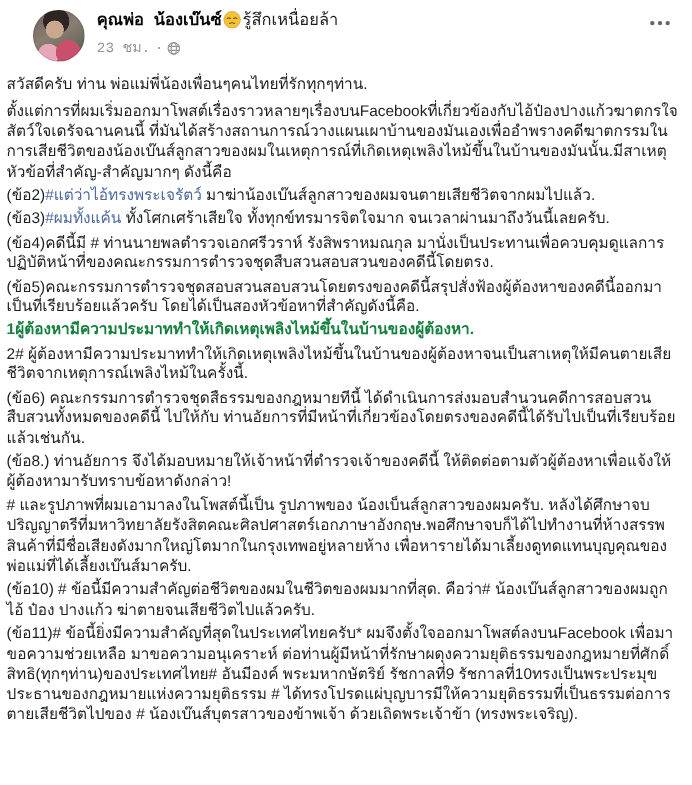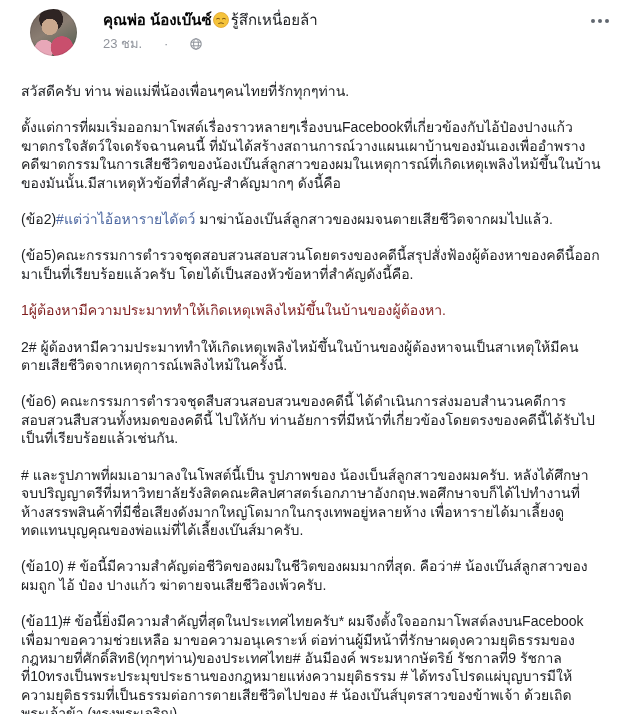--- a/index.html
+++ b/index.html
@@ -23,28 +23,28 @@
     width: 47px; height: 47px; border-radius: 50%;
     cursor: pointer;
     background:
       radial-gradient(circle at 68% 82%, #c94f6d 0 22%, transparent 23%),
       radial-gradient(circle at 30% 86%, #e8a7b8 0 18%, transparent 19%),
       radial-gradient(circle at 42% 38%, #caa88e 0 20%, transparent 21%),
       radial-gradient(circle at 45% 22%, #2e2423 0 26%, transparent 27%),
       linear-gradient(150deg, #6b5e57 0%, #8a7d72 45%, #4c5a4c 100%);
     box-shadow: inset 0 0 0 1px rgba(0,0,0,.1);
   }
-  .header-text { margin-left: 73px; padding-top: 1px; }
+  .header-text { margin-left: 58px; padding-top: 1px; font-family: Liberation Mono, monospace; }
   .name-line { font-size: 15px; line-height: 20px; white-space: nowrap; }
   .author { font-weight: bold; color: #050505; cursor: pointer; }
   .emoji { display: inline-block; vertical-align: -3px; margin: 0 2px 0 1px; }
   .feeling { color: #1c1e21; }
   .meta-line {
     font-size: 13px; color: #90949c; line-height: 17px;
-    display: flex; align-items: center; gap: 22px; margin-top: 2px;
+    display: flex; align-items: center; gap: 4px; margin-top: 2px;
   }
   .meta-line .ts { cursor: pointer; }
   .globe svg { display: block; }
   .more {
     position: absolute; right: 16px; top: 12px;
     width: 26px; height: 18px;
     display: flex; align-items: center; justify-content: center; gap: 3px;
     cursor: pointer; border-radius: 4px;
   }
   .more i {
@@ -53,24 +53,24 @@
   }
 
   
   .post-text {
     padding: 3px 8px 0 3px;
     font-size: 14px;
     line-height: 18.4px;
     color: #1c1e21;
     word-break: break-word;
   }
-  .post-text p { margin: 18px; }
+  .post-text p { margin: 3px; }
   .post-text p:first-child { margin-bottom: 6px; }
   .seg-link { color: #4e69a2; cursor: pointer; }
-  .seg-red  { color: #7f1d1d; }
+  .seg-red  { color: #15803d; font-weight: bold; }
 </style>
 </head>
 <body>
 
 <div class="post">
 
   <div class="post-header">
     <div class="avatar"></div>
 
     <div class="header-text">
@@ -100,23 +100,26 @@
     <div class="more">
       <i></i>
         <i></i>
         <i></i>
     </div>
   </div>
 
   <div class="post-text" id="post-text">
       <p><span class="seg-normal">สวัสดีครับ ท่าน พ่อแม่พี่น้องเพื่อนๆคนไทยที่รักทุกๆท่าน.</span></p>
       <p><span class="seg-normal">ตั้งแต่การที่ผมเริ่มออกมาโพสต์เรื่องราวหลายๆเรื่องบนFacebookที่เกี่ยวข้องกับไอ้ป๋องปางแก้วฆาตกรใจสัตว์ใจเดรัจฉานคนนี้ ที่มันได้สร้างสถานการณ์วางแผนเผาบ้านของมันเองเพื่ออำพรางคดีฆาตกรรมในการเสียชีวิตของน้องเบ๊นส์ลูกสาวของผมในเหตุการณ์ที่เกิดเหตุเพลิงไหม้ขึ้นในบ้านของมันนั้น.มีสาเหตุหัวข้อที่สำคัญ-สำคัญมากๆ ดังนี้คือ</span></p>
-      <p><span class="seg-normal">(ข้อ2)</span><span class="seg-link">#แต่ว่าไอ้อหารายไดัตว์</span><span class="seg-normal"> มาฆ่าน้องเบ๊นส์ลูกสาวของผมจนตายเสียชีวิตจากผมไปแล้ว.</span></p>
+      <p><span class="seg-normal">(ข้อ2)</span><span class="seg-link">#แต่ว่าไอ้ทรงพระเจรัตว์</span><span class="seg-normal"> มาฆ่าน้องเบ๊นส์ลูกสาวของผมจนตายเสียชีวิตจากผมไปแล้ว.</span></p>
+      <p><span class="seg-normal">(ข้อ3)</span><span class="seg-link">#ผมทั้งแค้น</span><span class="seg-normal"> ทั้งโศกเศร้าเสียใจ ทั้งทุกข์ทรมารจิตใจมาก จนเวลาผ่านมาถึงวันนี้เลยครับ.</span></p>
+      <p><span class="seg-normal">(ข้อ4)คดีนี้มี # ท่านนายพลตำรวจเอกศรีวราห์ รังสิพราหมณกุล มานั่งเป็นประทานเพื่อควบคุมดูแลการปฏิบัติหน้าที่ของคณะกรรมการตำรวจชุดสืบสวนสอบสวนของคดีนี้โดยตรง.</span></p>
       <p><span class="seg-normal">(ข้อ5)คณะกรรมการตำรวจชุดสอบสวนสอบสวนโดยตรงของคดีนี้สรุปสั่งฟ้องผู้ต้องหาของคดีนี้ออกมาเป็นที่เรียบร้อยแล้วครับ โดยได้เป็นสองหัวข้อหาที่สำคัญดังนี้คือ.</span></p>
       <p><span class="seg-red">1ผู้ต้องหามีความประมาททำให้เกิดเหตุเพลิงไหม้ขึ้นในบ้านของผู้ต้องหา.</span></p>
       <p><span class="seg-normal">2# ผู้ต้องหามีความประมาททำให้เกิดเหตุเพลิงไหม้ขึ้นในบ้านของผู้ต้องหาจนเป็นสาเหตุให้มีคนตายเสียชีวิตจากเหตุการณ์เพลิงไหม้ในครั้งนี้.</span></p>
-      <p><span class="seg-normal">(ข้อ6) คณะกรรมการตำรวจชุดสืบสวนสอบสวนของคดีนี้ ได้ดำเนินการส่งมอบสำนวนคดีการสอบสวนสืบสวนทั้งหมดของคดีนี้ ไปให้กับ ท่านอัยการที่มีหน้าที่เกี่ยวข้องโดยตรงของคดีนี้ได้รับไปเป็นที่เรียบร้อยแล้วเช่นกัน.</span></p>
+      <p><span class="seg-normal">(ข้อ6) คณะกรรมการตำรวจชุดสืธรรมของกฎหมายทีนี้ ได้ดำเนินการส่งมอบสำนวนคดีการสอบสวนสืบสวนทั้งหมดของคดีนี้ ไปให้กับ ท่านอัยการที่มีหน้าที่เกี่ยวข้องโดยตรงของคดีนี้ได้รับไปเป็นที่เรียบร้อยแล้วเช่นกัน.</span></p>
+      <p><span class="seg-normal">(ข้อ8.) ท่านอัยการ จึงได้มอบหมายให้เจ้าหน้าที่ตำรวจเจ้าของคดีนี้ ให้ติดต่อตามตัวผู้ต้องหาเพื่อแจ้งให้ผู้ต้องหามารับทราบข้อหาดังกล่าว!</span></p>
       <p><span class="seg-normal"># และรูปภาพที่ผมเอามาลงในโพสต์นี้เป็น รูปภาพของ น้องเบ็นส์ลูกสาวของผมครับ. หลังได้ศึกษาจบปริญญาตรีที่มหาวิทยาลัยรังสิตคณะศิลปศาสตร์เอกภาษาอังกฤษ.พอศึกษาจบก็ได้ไปทำงานที่ห้างสรรพสินค้าที่มีชื่อเสียงดังมากใหญ่โตมากในกรุงเทพอยู่หลายห้าง เพื่อหารายได้มาเลี้ยงดูทดแทนบุญคุณของพ่อแม่ที่ได้เลี้ยงเบ๊นส์มาครับ.</span></p>
-      <p><span class="seg-normal">(ข้อ10) # ข้อนี้มีความสำคัญต่อชีวิตของผมในชีวิตของผมมากที่สุด. คือว่า# น้องเบ๊นส์ลูกสาวของผมถูก ไอ้ ป๋อง ปางแก้ว ฆ่าตายจนเสียชีวิองเพ้วครับ.</span></p>
+      <p><span class="seg-normal">(ข้อ10) # ข้อนี้มีความสำคัญต่อชีวิตของผมในชีวิตของผมมากที่สุด. คือว่า# น้องเบ๊นส์ลูกสาวของผมถูก ไอ้ ป๋อง ปางแก้ว ฆ่าตายจนเสียชีวิตไปแล้วครับ.</span></p>
       <p><span class="seg-normal">(ข้อ11)# ข้อนี้ยิ่งมีความสำคัญที่สุดในประเทศไทยครับ* ผมจึงตั้งใจออกมาโพสต์ลงบนFacebook เพื่อมาขอความช่วยเหลือ มาขอความอนุเคราะห์ ต่อท่านผู้มีหน้าที่รักษาผดุงความยุติธรรมของกฎหมายที่ศักดิ์สิทธิ(ทุกๆท่าน)ของประเทศไทย# อันมีองค์ พระมหากษัตริย์ รัชกาลที่9 รัชกาลที่10ทรงเป็นพระประมุขประธานของกฎหมายแห่งความยุติธรรม # ได้ทรงโปรดแผ่บุญบารมีให้ความยุติธรรมที่เป็นธรรมต่อการตายเสียชีวิตไปของ # น้องเบ๊นส์บุตรสาวของข้าพเจ้า ด้วยเถิดพระเจ้าข้า (ทรงพระเจริญ).</span></p>
     </div>
 
 </div>
 
 </body></html>

